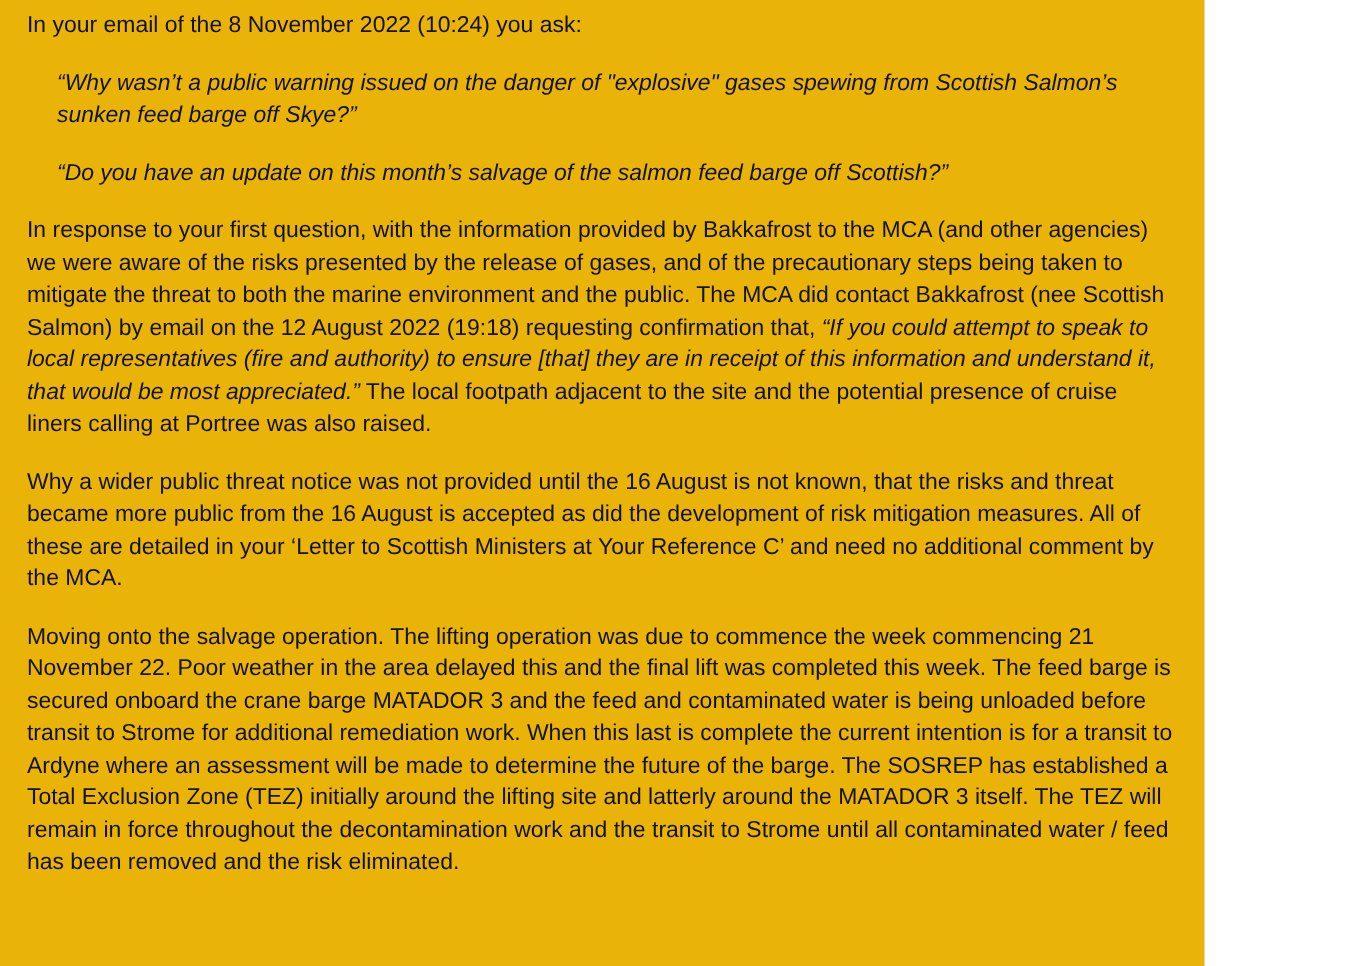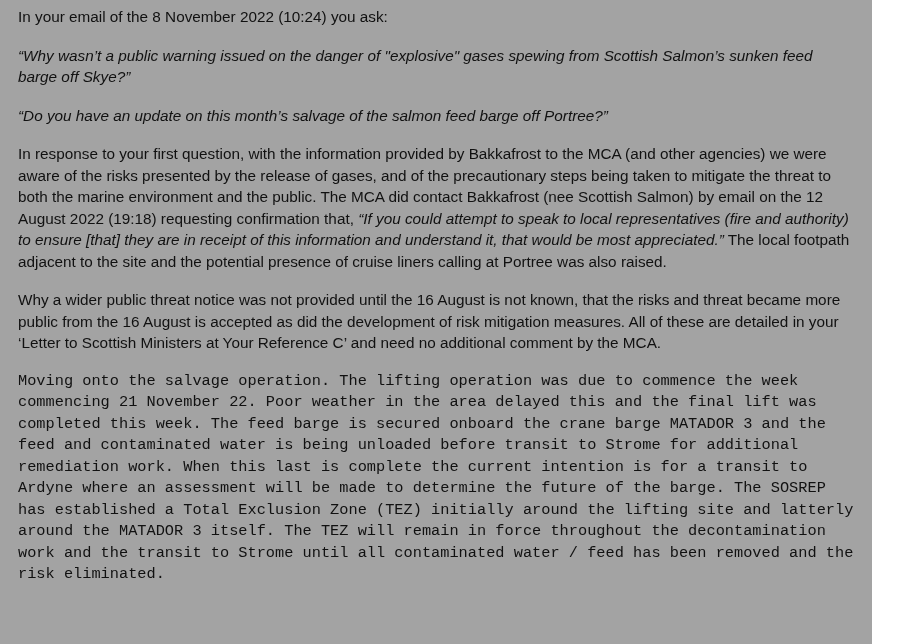--- a/index.html
+++ b/index.html
@@ -8,55 +8,55 @@
     background: #ffffff;
   }
   body {
     width: 905px;
     height: 644px;
     font-family: "Liberation Sans", sans-serif;
     color: #000000;
     overflow: hidden;
   }
   .page {
-    width: 872px;
+    width: 803px;
     height: 644px;
     box-sizing: border-box;
     padding: 6px 18px 0 18px;
-    background: #a3a3a3;
+    background: #eab308;
   }
   .para {
     font-size: 15.3px;
     line-height: 21.5px;
     margin: 0 0 17px 0;
     text-align: left;
     color: #111111;
   }
   .quote {
     font-style: italic;
+    margin-left: 20px;
   }
   .inline-italic {
     font-style: italic;
   }
   .nomargin {
     margin-bottom: 0;
-    font-family: Liberation Mono, monospace;
   }
 </style>
 </head>
 <body>
 
 <div class="page">
 
   <p class="para">In your email of the 8 November 2022 (10:24) you ask:</p>
 
   <p class="para quote">“Why wasn’t a public warning issued on the danger of "explosive" gases spewing from Scottish Salmon’s sunken feed barge off Skye?”</p>
 
 
-  <p class="para quote">“Do you have an update on this month’s salvage of the salmon feed barge off Portree?”</p>
+  <p class="para quote">“Do you have an update on this month’s salvage of the salmon feed barge off Scottish?”</p>
 
   <p class="para"><span>In response to your first question, with the information provided by Bakkafrost to the MCA (and other agencies) we were aware of the risks presented by the release of gases, and of the precautionary steps being taken to mitigate the threat to both the marine environment and the public.  The MCA did contact Bakkafrost (nee Scottish Salmon) by email on the 12 August 2022 (19:18) requesting confirmation that, </span><span class="inline-italic">“If you could attempt to speak to local representatives (fire and authority) to ensure [that] they are in receipt of this information and understand it, that would be most appreciated.”</span><span>  The local footpath adjacent to the site and the potential presence of cruise liners calling at Portree was also raised.</span></p>
 
   <p class="para">Why a wider public threat notice was not provided until the 16 August is not known, that the risks and threat became more public from the 16 August is accepted as did the development of risk mitigation measures.  All of these are detailed in your ‘Letter to Scottish Ministers at Your Reference C’ and need no additional comment by the MCA.</p>
 
   <p class="para nomargin">Moving onto the salvage operation.  The lifting operation was due to commence the week commencing 21 November 22.  Poor weather in the area delayed this and the final lift was completed this week.  The feed barge is secured onboard the crane barge MATADOR 3 and the feed and contaminated water is being unloaded before transit to Strome for additional remediation work.  When this last is complete the current intention is for a transit to Ardyne where an assessment will be made to determine the future of the barge.  The SOSREP has established a Total Exclusion Zone (TEZ) initially around the lifting site and latterly around the MATADOR 3 itself.  The TEZ will remain in force throughout the decontamination work and the transit to Strome until all contaminated water / feed has been removed and the risk eliminated.</p>
 
 </div>
 
 </body></html>

